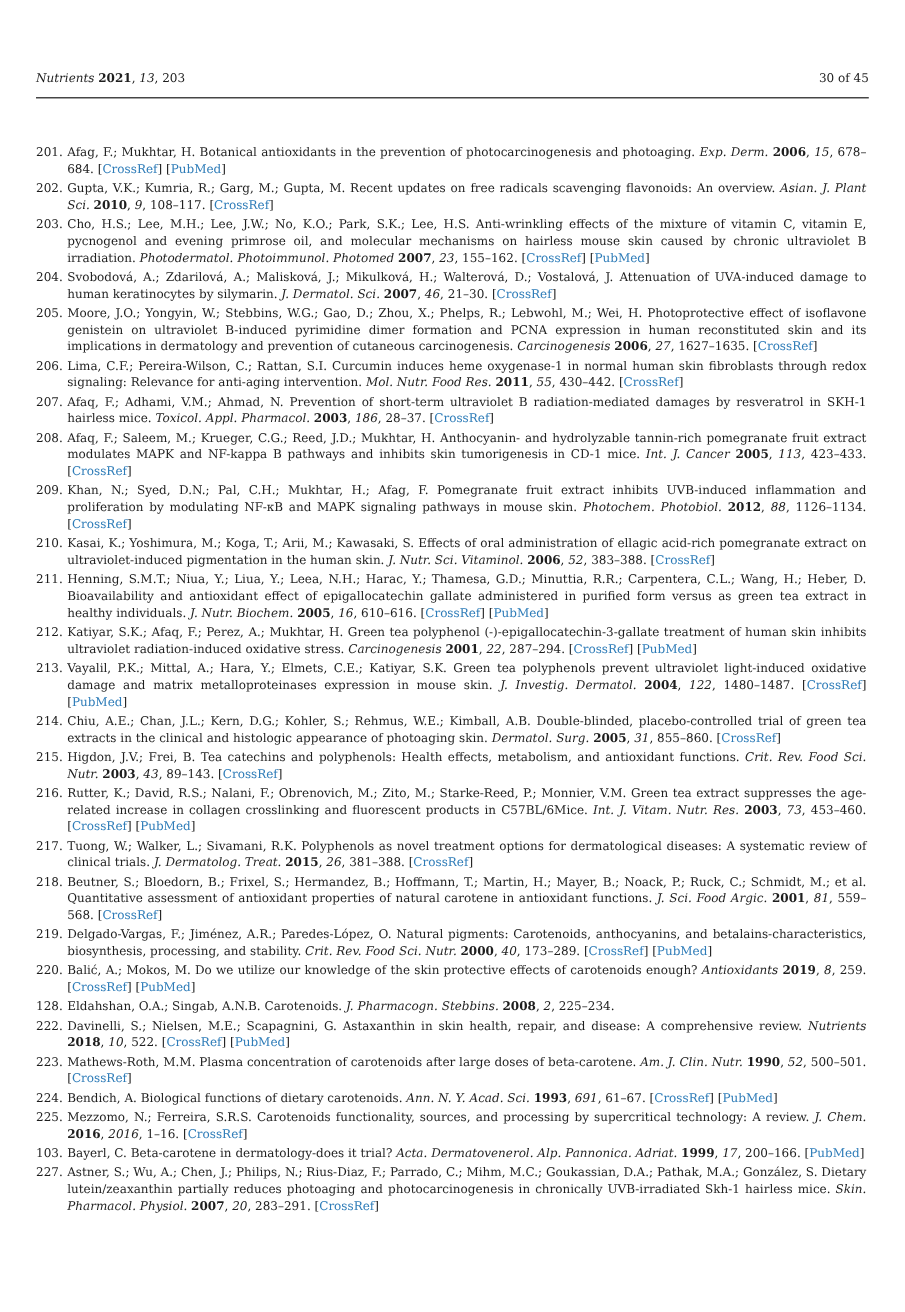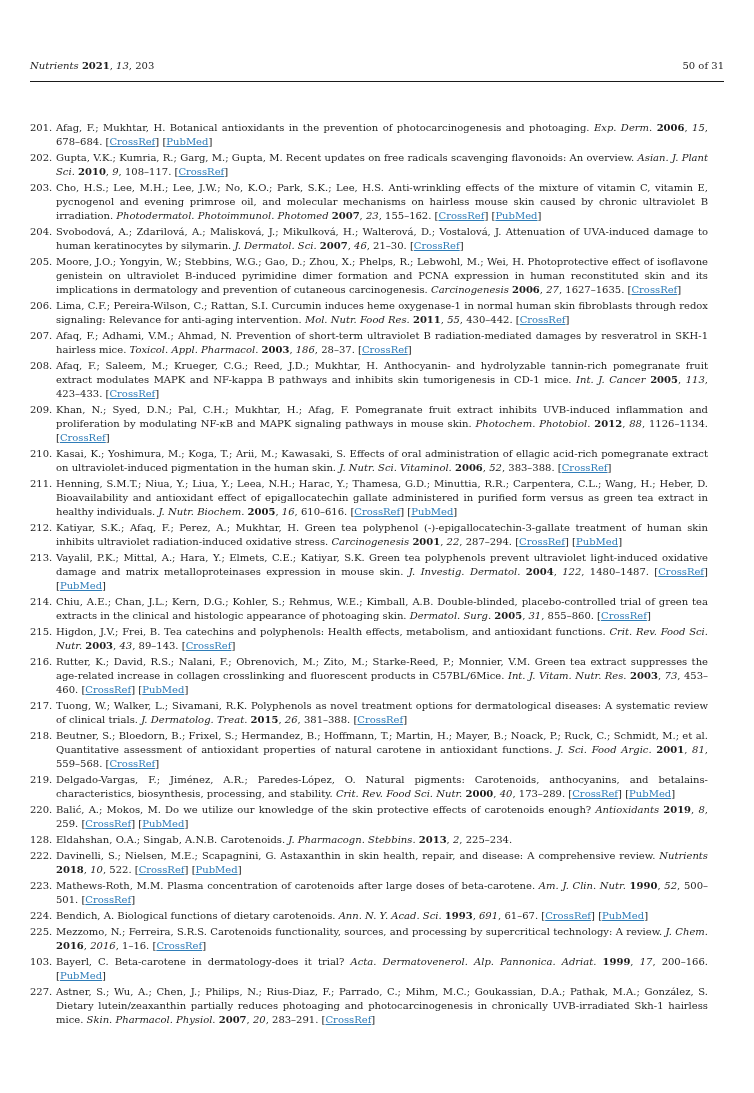--- a/index.html
+++ b/index.html
@@ -25,49 +25,49 @@
     font-size: 10px;
     line-height: 12px;
   }
   .rule {
     border: 0;
     border-top: 1px solid #1a1a1a;
     margin: 9px 0 0 0;
   }
   ol.refs {
     list-style: none;
-    margin: 39px 16px 0 0;
+    margin: 39px 2px 0 0;
     padding: 0;
     font-size: 10px;
     line-height: 14px;
     text-align: justify;
   }
   ol.refs li {
     position: relative;
     padding-left: 26px;
     margin-bottom: 2px;
   }
   ol.refs .num {
     position: absolute;
     left: 0;
     top: 0;
   }
   .it { font-style: italic; }
   .bd { font-weight: bold; }
   a.link { text-decoration: none; cursor: pointer; }
-  a.link .linktext { color: var(--link, #2e7cb8); text-decoration: underline; }
+  a.link .linktext { color: var(--link, #2e7cb8); }
   a.link .bracket { color: #1e1e1e; }
 </style>
 </head>
 <body>
 
 <div class="page">
   <div class="header">
     <div class="header-left"><span class="it">Nutrients </span><span class="bd">2021</span><span>, </span><span class="it">13</span><span>, 203</span></div>
-    <div class="header-right">50 of 31</div>
+    <div class="header-right">30 of 45</div>
   </div>
   <hr class="rule">
   <ol class="refs">
       <li><span class="num">201.</span><span>Afag, F.; Mukhtar, H. Botanical antioxidants in the prevention of photocarcinogenesis and photoaging. </span><span class="it">Exp. Derm. </span><span class="bd">2006</span><span>, </span><span class="it">15</span><span>, 678–684. </span><a href="#" class="link"><span class="bracket">[</span><span class="linktext">CrossRef</span><span class="bracket">]</span></a><span> </span><a href="#" class="link"><span class="bracket">[</span><span class="linktext">PubMed</span><span class="bracket">]</span></a></li>
       <li><span class="num">202.</span><span>Gupta, V.K.; Kumria, R.; Garg, M.; Gupta, M. Recent updates on free radicals scavenging flavonoids: An overview. </span><span class="it">Asian. J. Plant Sci. </span><span class="bd">2010</span><span>, </span><span class="it">9</span><span>, 108–117. </span><a href="#" class="link"><span class="bracket">[</span><span class="linktext">CrossRef</span><span class="bracket">]</span></a></li>
       <li><span class="num">203.</span><span>Cho, H.S.; Lee, M.H.; Lee, J.W.; No, K.O.; Park, S.K.; Lee, H.S. Anti-wrinkling effects of the mixture of vitamin C, vitamin E, pycnogenol and evening primrose oil, and molecular mechanisms on hairless mouse skin caused by chronic ultraviolet B irradiation. </span><span class="it">Photodermatol. Photoimmunol. Photomed </span><span class="bd">2007</span><span>, </span><span class="it">23</span><span>, 155–162. </span><a href="#" class="link"><span class="bracket">[</span><span class="linktext">CrossRef</span><span class="bracket">]</span></a><span> </span><a href="#" class="link"><span class="bracket">[</span><span class="linktext">PubMed</span><span class="bracket">]</span></a></li>
       <li><span class="num">204.</span><span>Svobodová, A.; Zdarilová, A.; Malisková, J.; Mikulková, H.; Walterová, D.; Vostalová, J. Attenuation of UVA-induced damage to human keratinocytes by silymarin. </span><span class="it">J. Dermatol. Sci. </span><span class="bd">2007</span><span>, </span><span class="it">46</span><span>, 21–30. </span><a href="#" class="link"><span class="bracket">[</span><span class="linktext">CrossRef</span><span class="bracket">]</span></a></li>
       <li><span class="num">205.</span><span>Moore, J.O.; Yongyin, W.; Stebbins, W.G.; Gao, D.; Zhou, X.; Phelps, R.; Lebwohl, M.; Wei, H. Photoprotective effect of isoflavone genistein on ultraviolet B-induced pyrimidine dimer formation and PCNA expression in human reconstituted skin and its implications in dermatology and prevention of cutaneous carcinogenesis. </span><span class="it">Carcinogenesis </span><span class="bd">2006</span><span>, </span><span class="it">27</span><span>, 1627–1635. </span><a href="#" class="link"><span class="bracket">[</span><span class="linktext">CrossRef</span><span class="bracket">]</span></a></li>
       <li><span class="num">206.</span><span>Lima, C.F.; Pereira-Wilson, C.; Rattan, S.I. Curcumin induces heme oxygenase-1 in normal human skin fibroblasts through redox signaling: Relevance for anti-aging intervention. </span><span class="it">Mol. Nutr. Food Res. </span><span class="bd">2011</span><span>, </span><span class="it">55</span><span>, 430–442. </span><a href="#" class="link"><span class="bracket">[</span><span class="linktext">CrossRef</span><span class="bracket">]</span></a></li>
       <li><span class="num">207.</span><span>Afaq, F.; Adhami, V.M.; Ahmad, N. Prevention of short-term ultraviolet B radiation-mediated damages by resveratrol in SKH-1 hairless mice. </span><span class="it">Toxicol. Appl. Pharmacol. </span><span class="bd">2003</span><span>, </span><span class="it">186</span><span>, 28–37. </span><a href="#" class="link"><span class="bracket">[</span><span class="linktext">CrossRef</span><span class="bracket">]</span></a></li>
@@ -77,21 +77,21 @@
       <li><span class="num">211.</span><span>Henning, S.M.T.; Niua, Y.; Liua, Y.; Leea, N.H.; Harac, Y.; Thamesa, G.D.; Minuttia, R.R.; Carpentera, C.L.; Wang, H.; Heber, D. Bioavailability and antioxidant effect of epigallocatechin gallate administered in purified form versus as green tea extract in healthy individuals. </span><span class="it">J. Nutr. Biochem. </span><span class="bd">2005</span><span>, </span><span class="it">16</span><span>, 610–616. </span><a href="#" class="link"><span class="bracket">[</span><span class="linktext">CrossRef</span><span class="bracket">]</span></a><span> </span><a href="#" class="link"><span class="bracket">[</span><span class="linktext">PubMed</span><span class="bracket">]</span></a></li>
       <li><span class="num">212.</span><span>Katiyar, S.K.; Afaq, F.; Perez, A.; Mukhtar, H. Green tea polyphenol (-)-epigallocatechin-3-gallate treatment of human skin inhibits ultraviolet radiation-induced oxidative stress. </span><span class="it">Carcinogenesis </span><span class="bd">2001</span><span>, </span><span class="it">22</span><span>, 287–294. </span><a href="#" class="link"><span class="bracket">[</span><span class="linktext">CrossRef</span><span class="bracket">]</span></a><span> </span><a href="#" class="link"><span class="bracket">[</span><span class="linktext">PubMed</span><span class="bracket">]</span></a></li>
       <li><span class="num">213.</span><span>Vayalil, P.K.; Mittal, A.; Hara, Y.; Elmets, C.E.; Katiyar, S.K. Green tea polyphenols prevent ultraviolet light-induced oxidative damage and matrix metalloproteinases expression in mouse skin. </span><span class="it">J. Investig. Dermatol. </span><span class="bd">2004</span><span>, </span><span class="it">122</span><span>, 1480–1487. </span><a href="#" class="link"><span class="bracket">[</span><span class="linktext">CrossRef</span><span class="bracket">]</span></a><span> </span><a href="#" class="link"><span class="bracket">[</span><span class="linktext">PubMed</span><span class="bracket">]</span></a></li>
       <li><span class="num">214.</span><span>Chiu, A.E.; Chan, J.L.; Kern, D.G.; Kohler, S.; Rehmus, W.E.; Kimball, A.B. Double-blinded, placebo-controlled trial of green tea extracts in the clinical and histologic appearance of photoaging skin. </span><span class="it">Dermatol. Surg. </span><span class="bd">2005</span><span>, </span><span class="it">31</span><span>, 855–860. </span><a href="#" class="link"><span class="bracket">[</span><span class="linktext">CrossRef</span><span class="bracket">]</span></a></li>
       <li><span class="num">215.</span><span>Higdon, J.V.; Frei, B. Tea catechins and polyphenols: Health effects, metabolism, and antioxidant functions. </span><span class="it">Crit. Rev. Food Sci. Nutr. </span><span class="bd">2003</span><span>, </span><span class="it">43</span><span>, 89–143. </span><a href="#" class="link"><span class="bracket">[</span><span class="linktext">CrossRef</span><span class="bracket">]</span></a></li>
       <li><span class="num">216.</span><span>Rutter, K.; David, R.S.; Nalani, F.; Obrenovich, M.; Zito, M.; Starke-Reed, P.; Monnier, V.M. Green tea extract suppresses the age-related increase in collagen crosslinking and fluorescent products in C57BL/6Mice. </span><span class="it">Int. J. Vitam. Nutr. Res. </span><span class="bd">2003</span><span>, </span><span class="it">73</span><span>, 453–460. </span><a href="#" class="link"><span class="bracket">[</span><span class="linktext">CrossRef</span><span class="bracket">]</span></a><span> </span><a href="#" class="link"><span class="bracket">[</span><span class="linktext">PubMed</span><span class="bracket">]</span></a></li>
       <li><span class="num">217.</span><span>Tuong, W.; Walker, L.; Sivamani, R.K. Polyphenols as novel treatment options for dermatological diseases: A systematic review of clinical trials. </span><span class="it">J. Dermatolog. Treat. </span><span class="bd">2015</span><span>, </span><span class="it">26</span><span>, 381–388. </span><a href="#" class="link"><span class="bracket">[</span><span class="linktext">CrossRef</span><span class="bracket">]</span></a></li>
       <li><span class="num">218.</span><span>Beutner, S.; Bloedorn, B.; Frixel, S.; Hermandez, B.; Hoffmann, T.; Martin, H.; Mayer, B.; Noack, P.; Ruck, C.; Schmidt, M.; et al. Quantitative assessment of antioxidant properties of natural carotene in antioxidant functions. </span><span class="it">J. Sci. Food Argic. </span><span class="bd">2001</span><span>, </span><span class="it">81</span><span>, 559–568. </span><a href="#" class="link"><span class="bracket">[</span><span class="linktext">CrossRef</span><span class="bracket">]</span></a></li>
       <li><span class="num">219.</span><span>Delgado-Vargas, F.; Jiménez, A.R.; Paredes-López, O. Natural pigments: Carotenoids, anthocyanins, and betalains-characteristics, biosynthesis, processing, and stability. </span><span class="it">Crit. Rev. Food Sci. Nutr. </span><span class="bd">2000</span><span>, </span><span class="it">40</span><span>, 173–289. </span><a href="#" class="link"><span class="bracket">[</span><span class="linktext">CrossRef</span><span class="bracket">]</span></a><span> </span><a href="#" class="link"><span class="bracket">[</span><span class="linktext">PubMed</span><span class="bracket">]</span></a></li>
       <li><span class="num">220.</span><span>Balić, A.; Mokos, M. Do we utilize our knowledge of the skin protective effects of carotenoids enough? </span><span class="it">Antioxidants </span><span class="bd">2019</span><span>, </span><span class="it">8</span><span>, 259. </span><a href="#" class="link"><span class="bracket">[</span><span class="linktext">CrossRef</span><span class="bracket">]</span></a><span> </span><a href="#" class="link"><span class="bracket">[</span><span class="linktext">PubMed</span><span class="bracket">]</span></a></li>
-      <li><span class="num">128.</span><span>Eldahshan, O.A.; Singab, A.N.B. Carotenoids. </span><span class="it">J. Pharmacogn. Stebbins. </span><span class="bd">2013</span><span>, </span><span class="it">2</span><span>, 225–234.</span></li>
+      <li><span class="num">128.</span><span>Eldahshan, O.A.; Singab, A.N.B. Carotenoids. </span><span class="it">J. Pharmacogn. Stebbins. </span><span class="bd">2008</span><span>, </span><span class="it">2</span><span>, 225–234.</span></li>
       <li><span class="num">222.</span><span>Davinelli, S.; Nielsen, M.E.; Scapagnini, G. Astaxanthin in skin health, repair, and disease: A comprehensive review. </span><span class="it">Nutrients </span><span class="bd">2018</span><span>, </span><span class="it">10</span><span>, 522. </span><a href="#" class="link"><span class="bracket">[</span><span class="linktext">CrossRef</span><span class="bracket">]</span></a><span> </span><a href="#" class="link"><span class="bracket">[</span><span class="linktext">PubMed</span><span class="bracket">]</span></a></li>
       <li><span class="num">223.</span><span>Mathews-Roth, M.M. Plasma concentration of carotenoids after large doses of beta-carotene. </span><span class="it">Am. J. Clin. Nutr. </span><span class="bd">1990</span><span>, </span><span class="it">52</span><span>, 500–501. </span><a href="#" class="link"><span class="bracket">[</span><span class="linktext">CrossRef</span><span class="bracket">]</span></a></li>
       <li><span class="num">224.</span><span>Bendich, A. Biological functions of dietary carotenoids. </span><span class="it">Ann. N. Y. Acad. Sci. </span><span class="bd">1993</span><span>, </span><span class="it">691</span><span>, 61–67. </span><a href="#" class="link"><span class="bracket">[</span><span class="linktext">CrossRef</span><span class="bracket">]</span></a><span> </span><a href="#" class="link"><span class="bracket">[</span><span class="linktext">PubMed</span><span class="bracket">]</span></a></li>
       <li><span class="num">225.</span><span>Mezzomo, N.; Ferreira, S.R.S. Carotenoids functionality, sources, and processing by supercritical technology: A review. </span><span class="it">J. Chem. </span><span class="bd">2016</span><span>, </span><span class="it">2016</span><span>, 1–16. </span><a href="#" class="link"><span class="bracket">[</span><span class="linktext">CrossRef</span><span class="bracket">]</span></a></li>
       <li><span class="num">103.</span><span>Bayerl, C. Beta-carotene in dermatology-does it trial? </span><span class="it">Acta. Dermatovenerol. Alp. Pannonica. Adriat. </span><span class="bd">1999</span><span>, </span><span class="it">17</span><span>, 200–166. </span><a href="#" class="link"><span class="bracket">[</span><span class="linktext">PubMed</span><span class="bracket">]</span></a></li>
       <li><span class="num">227.</span><span>Astner, S.; Wu, A.; Chen, J.; Philips, N.; Rius-Diaz, F.; Parrado, C.; Mihm, M.C.; Goukassian, D.A.; Pathak, M.A.; González, S. Dietary lutein/zeaxanthin partially reduces photoaging and photocarcinogenesis in chronically UVB-irradiated Skh-1 hairless mice. </span><span class="it">Skin. Pharmacol. Physiol. </span><span class="bd">2007</span><span>, </span><span class="it">20</span><span>, 283–291. </span><a href="#" class="link"><span class="bracket">[</span><span class="linktext">CrossRef</span><span class="bracket">]</span></a></li>
     </ol>
 </div>
 
 </body></html>

